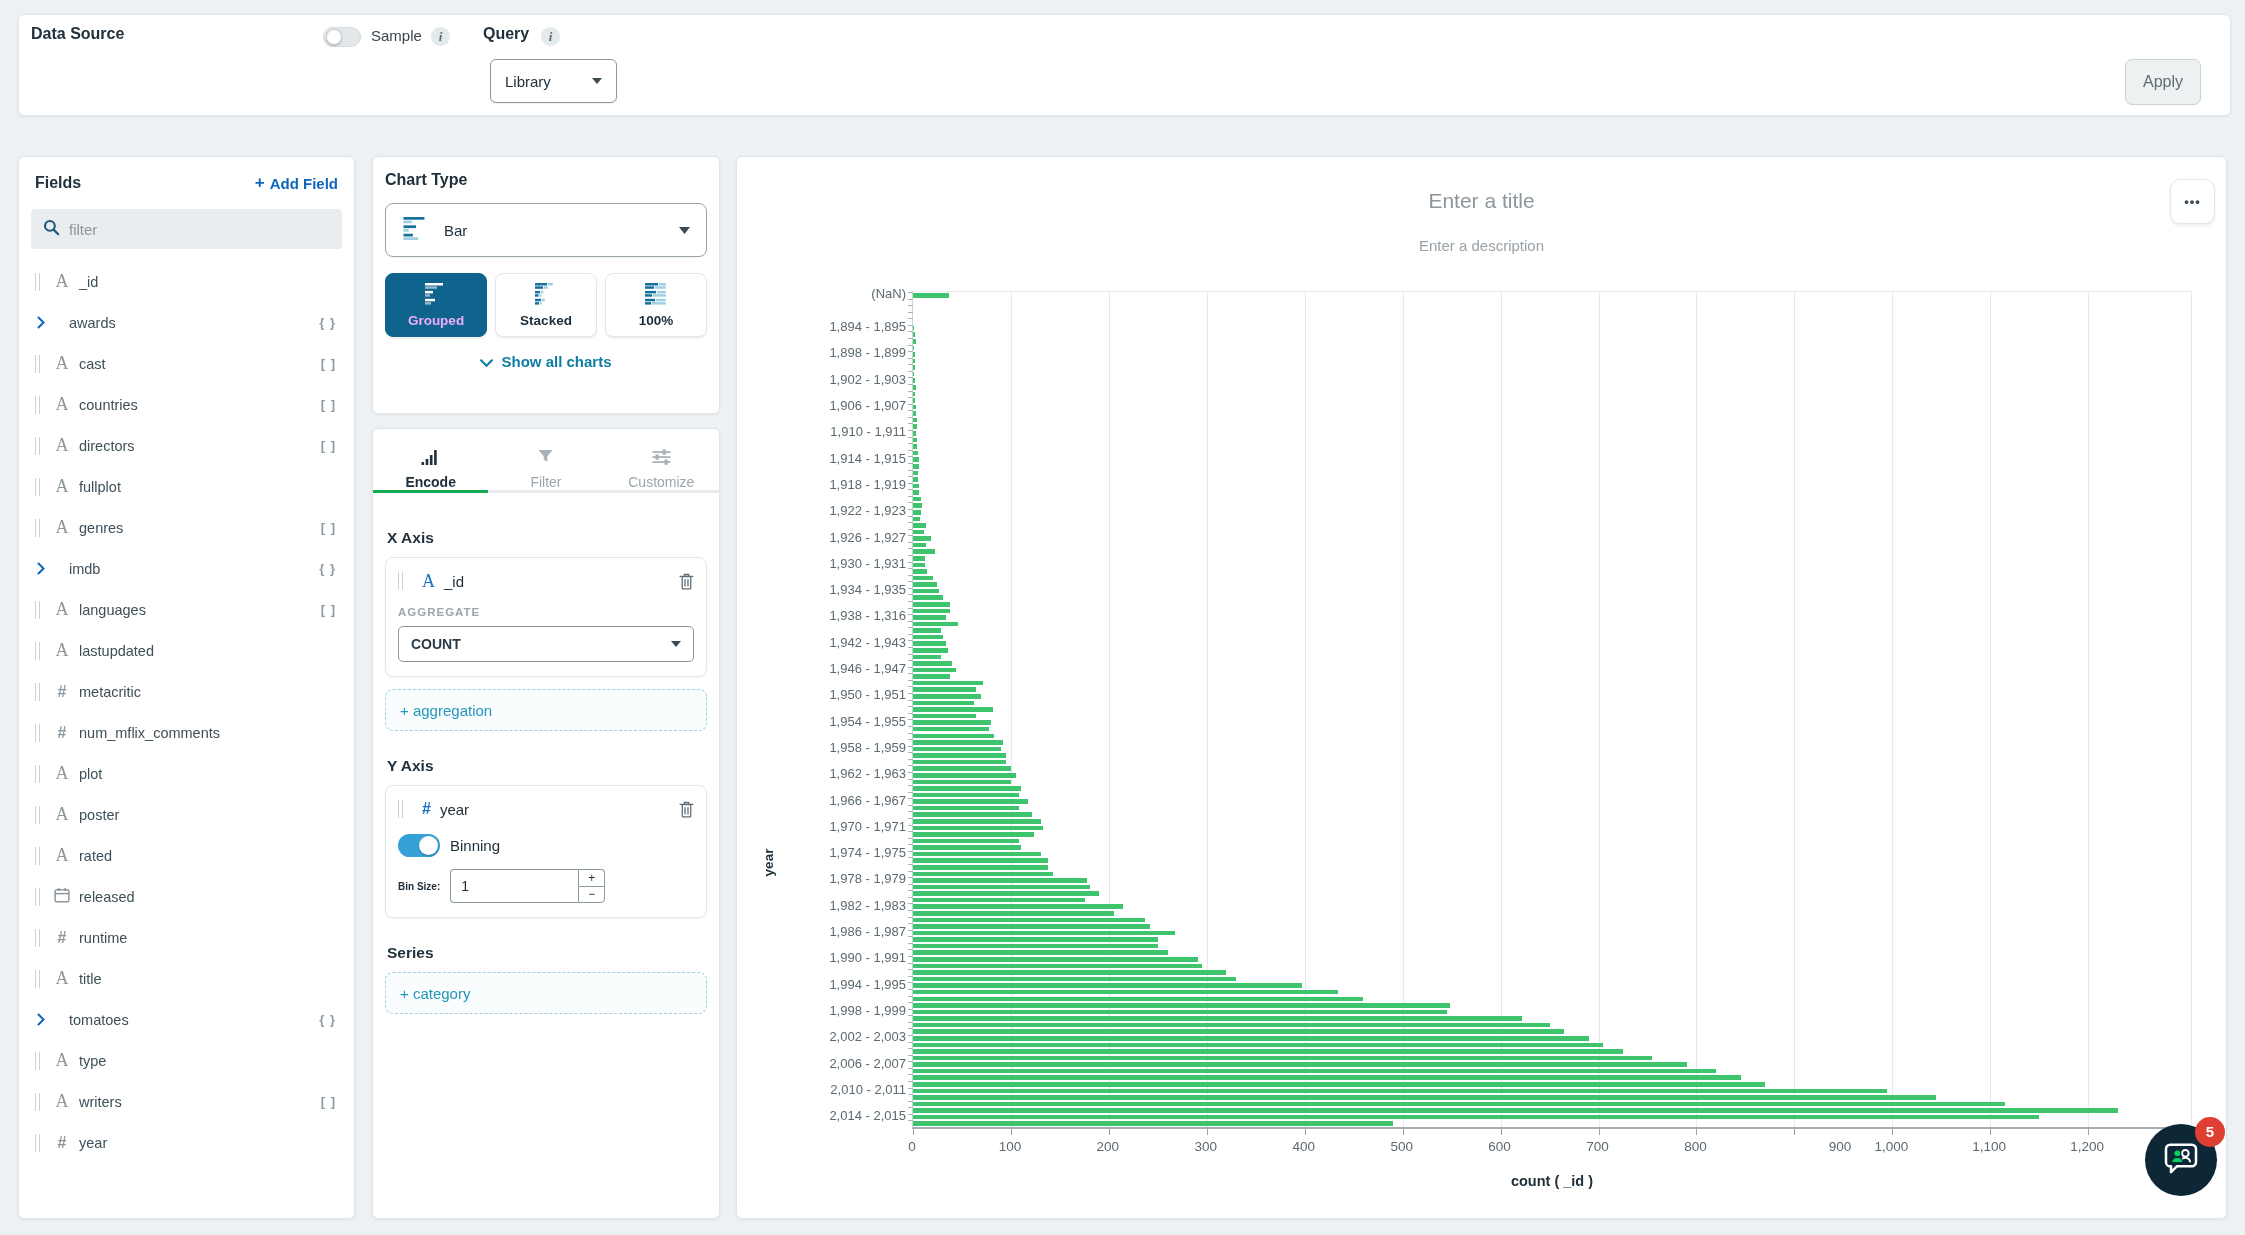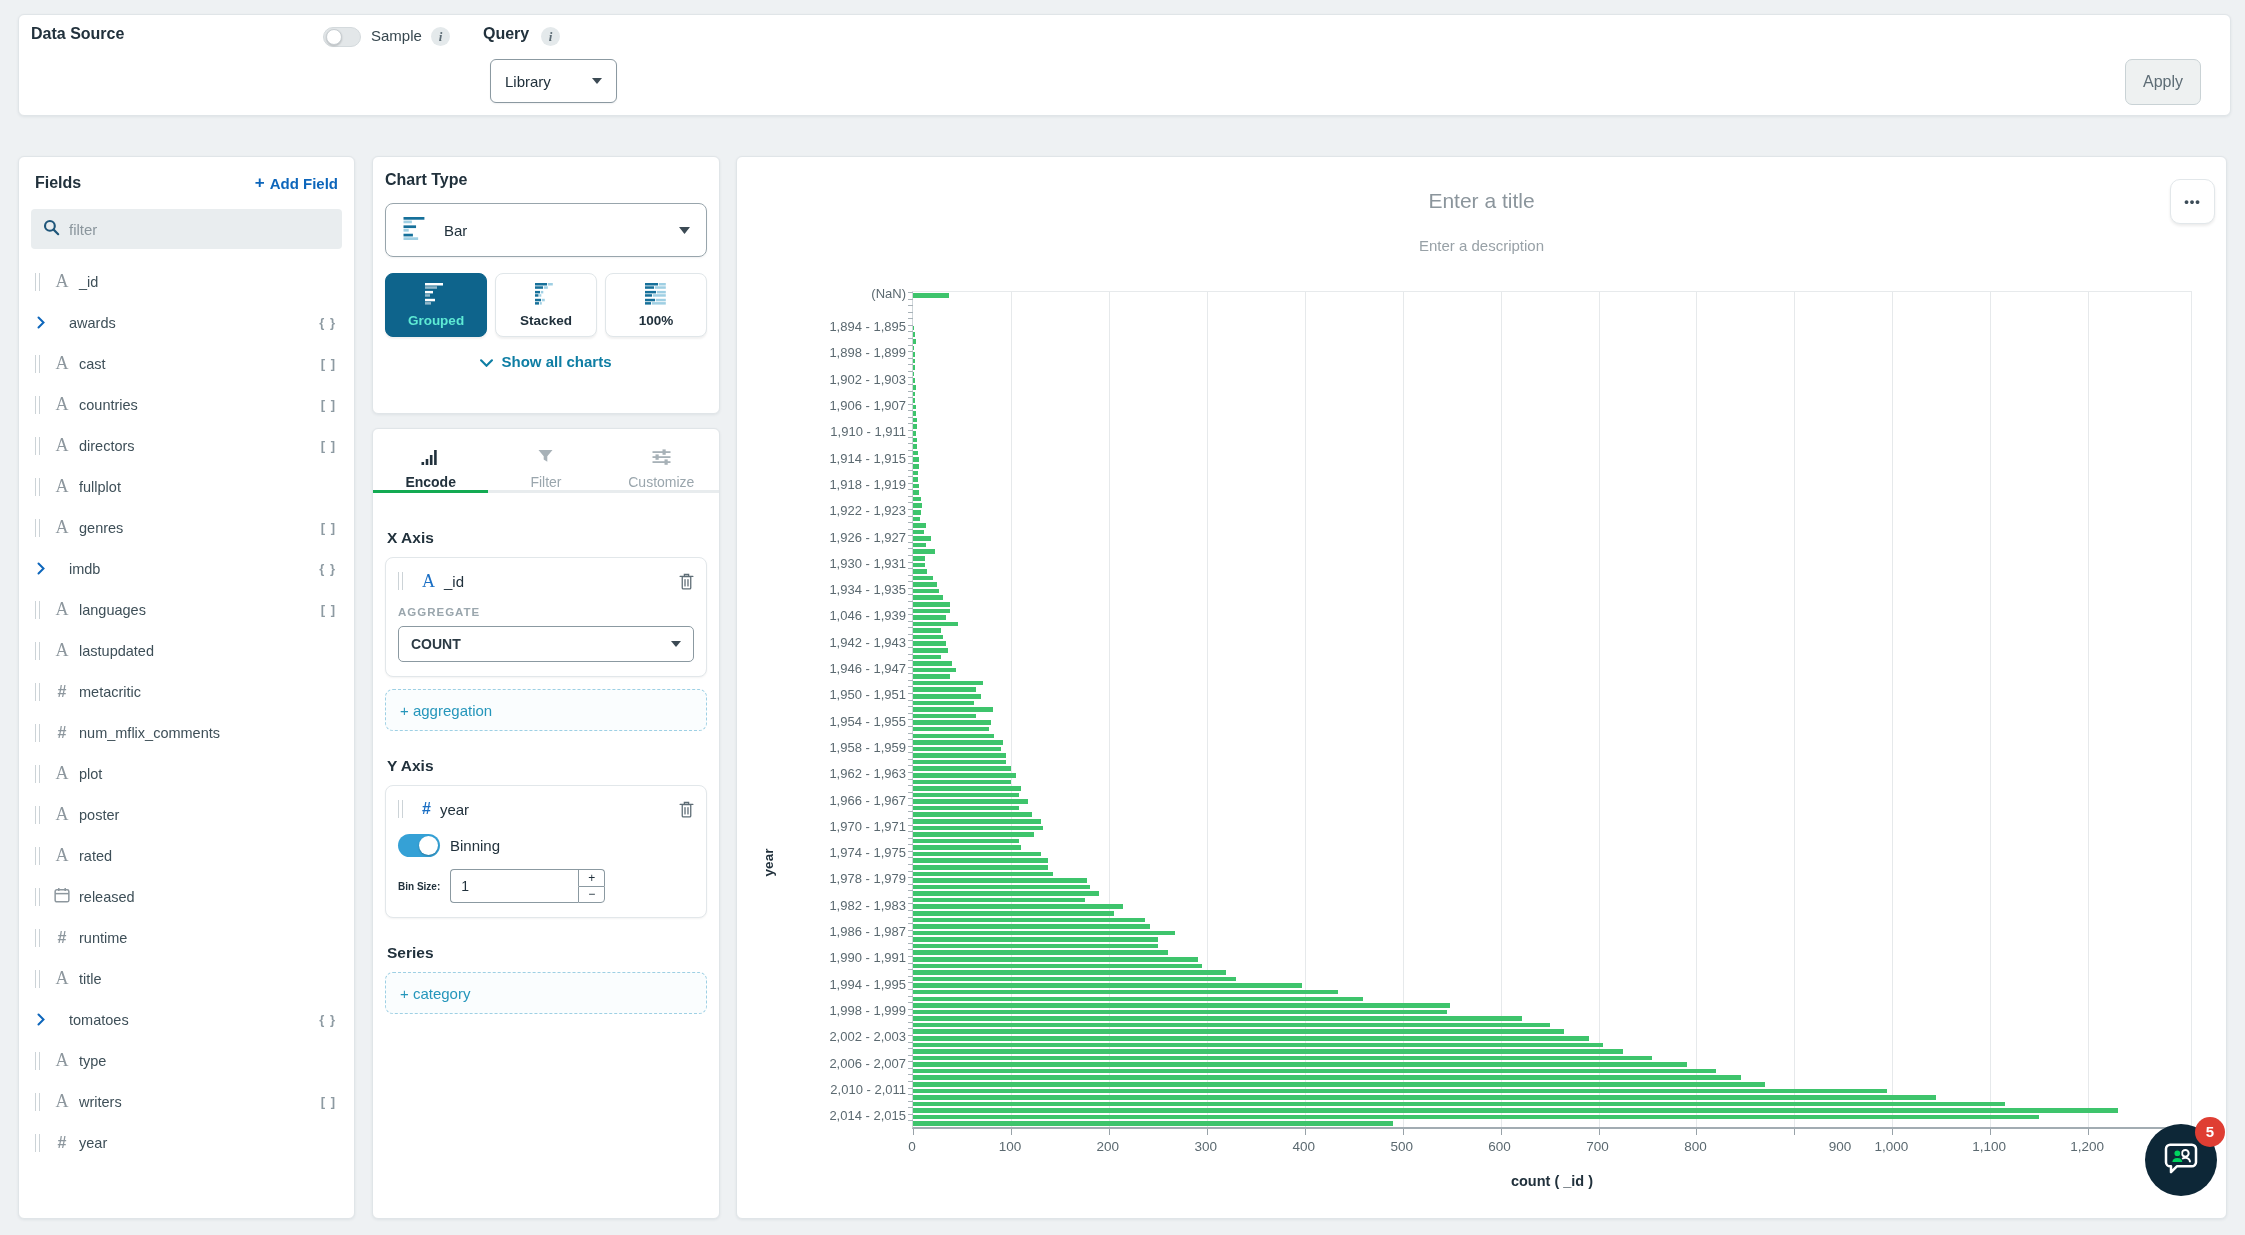--- a/index.html
+++ b/index.html
@@ -47,21 +47,21 @@
   
   #charttype { left:372px; top:156px; width:348px; height:258px; padding:14px 12px; }
   .ct-title { font-size:16px; font-weight:bold; }
   .ct-select { margin-top:14px; height:54px; border:1px solid #98a5ac; border-radius:8px; display:flex; align-items:center; padding:0 16px; box-shadow:0 1px 2px rgba(6,22,33,.06); }
   .ct-select .ct-name { font-size:15px; margin-left:16px; }
   .ct-select .caret { margin-left:auto; }
   .ct-subtypes { margin-top:16px; display:flex; gap:8px; }
   .subtype { flex:1; height:64px; border:1px solid #e0e6e9; border-radius:8px; background:#fff; box-shadow:0 2px 2px rgba(0,0,0,.06); display:flex; flex-direction:column; align-items:center; justify-content:center; gap:5px; }
   .subtype .stlabel { font-size:13.5px; font-weight:bold; color:#21313c; }
   .subtype.active { background:#0e648c; border-color:#0e648c; }
-  .subtype.active .stlabel { color:#5eead4; }
+  .subtype.active .stlabel { color:#f0abfc; }
   .showall { margin-top:16px; display:flex; align-items:center; justify-content:center; gap:8px; color:#0f7ea4; font-size:15px; font-weight:bold; width:100%; }
 
   
   #encode { left:372px; top:428px; width:348px; height:791px; }
   .tabs { position:relative; display:flex; height:64px; border-bottom:3px solid #e8ecee; }
   .tab { flex:1; display:flex; flex-direction:column; align-items:center; justify-content:flex-end; gap:5px; }
   .tab .tlabel { font-size:14px; color:#9aa6ad; }
   .tab.active .tlabel { color:#21313c; font-weight:bold; }
   .tab-underline { position:absolute; left:0; bottom:-3px; width:33.33%; height:3px; background:#13aa52; }
   .enc-body { padding:14px 12px; }
@@ -464,21 +464,21 @@
       <div class="ytick-label" style="top: 54.4606px; padding-left: 20px;">1,898 - 1,899</div>
       <div class="ytick-label" style="top: 80.7598px;">1,902 - 1,903</div>
       <div class="ytick-label" style="top: 107.059px;">1,906 - 1,907</div>
       <div class="ytick-label" style="top: 133.358px;">1,910 - 1,911</div>
       <div class="ytick-label" style="top: 159.657px;">1,914 - 1,915</div>
       <div class="ytick-label" style="top: 185.957px;">1,918 - 1,919</div>
       <div class="ytick-label" style="top: 212.256px;">1,922 - 1,923</div>
       <div class="ytick-label" style="top: 238.555px;">1,926 - 1,927</div>
       <div class="ytick-label" style="top: 264.854px;">1,930 - 1,931</div>
       <div class="ytick-label" style="top: 291.154px;">1,934 - 1,935</div>
-      <div class="ytick-label" style="top: 317.453px;">1,046 - 1,939</div>
+      <div class="ytick-label" style="top: 317.453px;">1,938 - 1,316</div>
       <div class="ytick-label" style="top: 343.752px;">1,942 - 1,943</div>
       <div class="ytick-label" style="top: 370.051px;">1,946 - 1,947</div>
       <div class="ytick-label" style="top: 396.35px;">1,950 - 1,951</div>
       <div class="ytick-label" style="top: 422.65px;">1,954 - 1,955</div>
       <div class="ytick-label" style="top: 448.949px;">1,958 - 1,959</div>
       <div class="ytick-label" style="top: 475.248px;">1,962 - 1,963</div>
       <div class="ytick-label" style="top: 501.547px;">1,966 - 1,967</div>
       <div class="ytick-label" style="top: 527.846px;">1,970 - 1,971</div>
       <div class="ytick-label" style="top: 554.146px;">1,974 - 1,975</div>
       <div class="ytick-label" style="top: 580.445px;">1,978 - 1,979</div>

